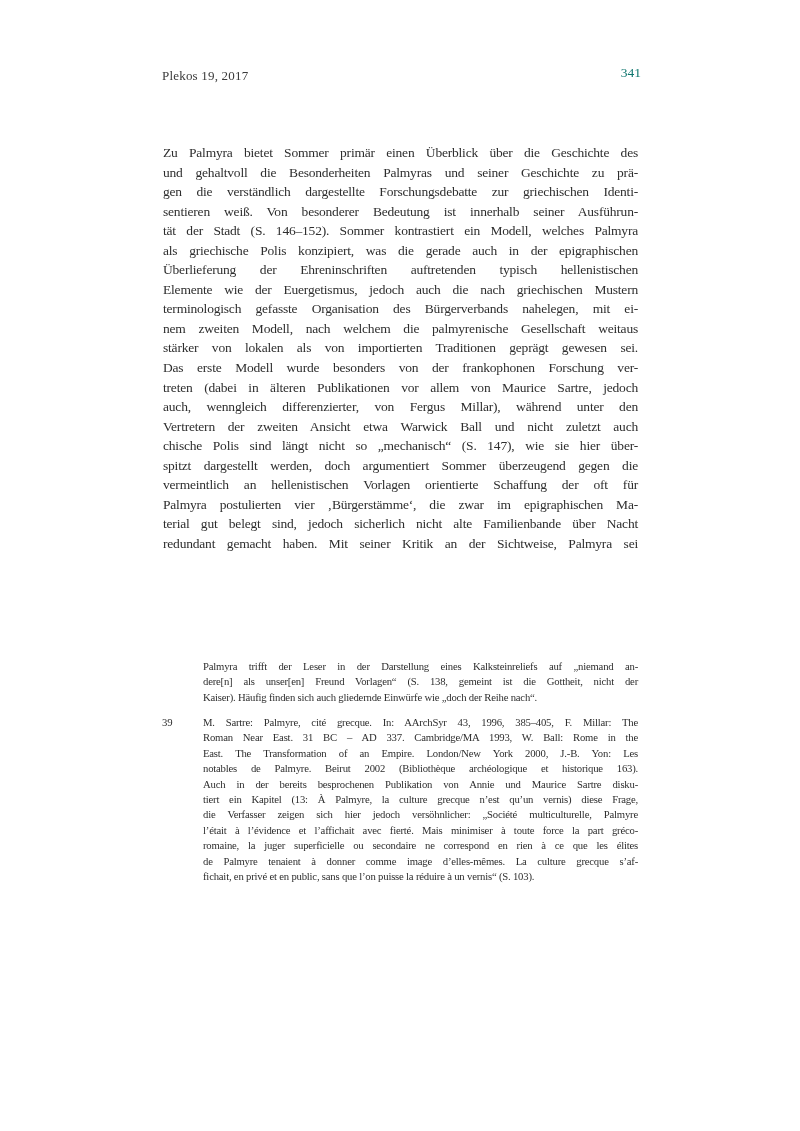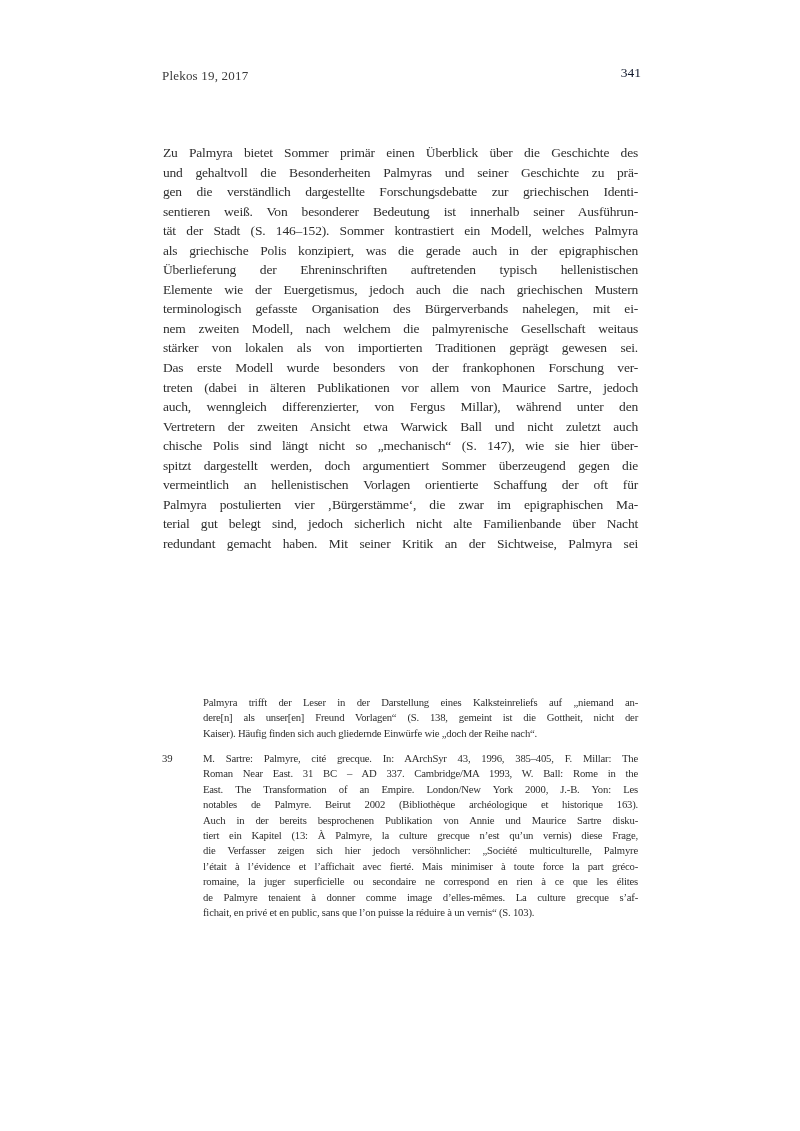--- a/index.html
+++ b/index.html
@@ -24,21 +24,21 @@
     text-align: left;
     font-size: 13px;
     color: #3a3a3a;
     letter-spacing: 0.2px;
   }
   .page-number {
     position: absolute;
     top: 65px;
     right: 159px;
     font-size: 13.5px;
-    color: #0f172a;
+    color: #0f766e;
   }
   .body-block {
     position: absolute;
     top: 143px;
     left: 163px;
     width: 475px;
     font-size: 13.5px;
     line-height: 19.55px;
     letter-spacing: -0.2px;
   }
@@ -52,21 +52,20 @@
     line-height: 0;
     vertical-align: baseline;
     position: relative;
     top: -0.5em;
     letter-spacing: 0;
   }
   .fn {
     font-size: 10.7px;
     line-height: 15.4px;
     letter-spacing: -0.2px;
-    margin-top: 36px;
   }
   .fn-cont {
     position: absolute;
     top: 659px;
     left: 203px;
     width: 435px;
   }
   .fn39 {
     position: absolute;
     top: 715px;

